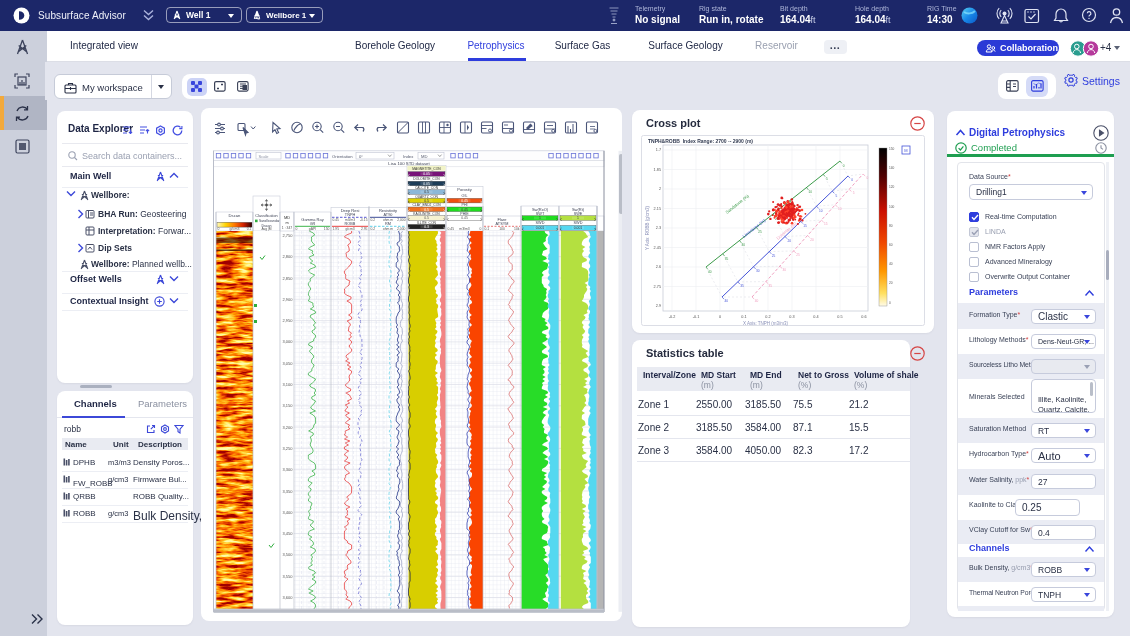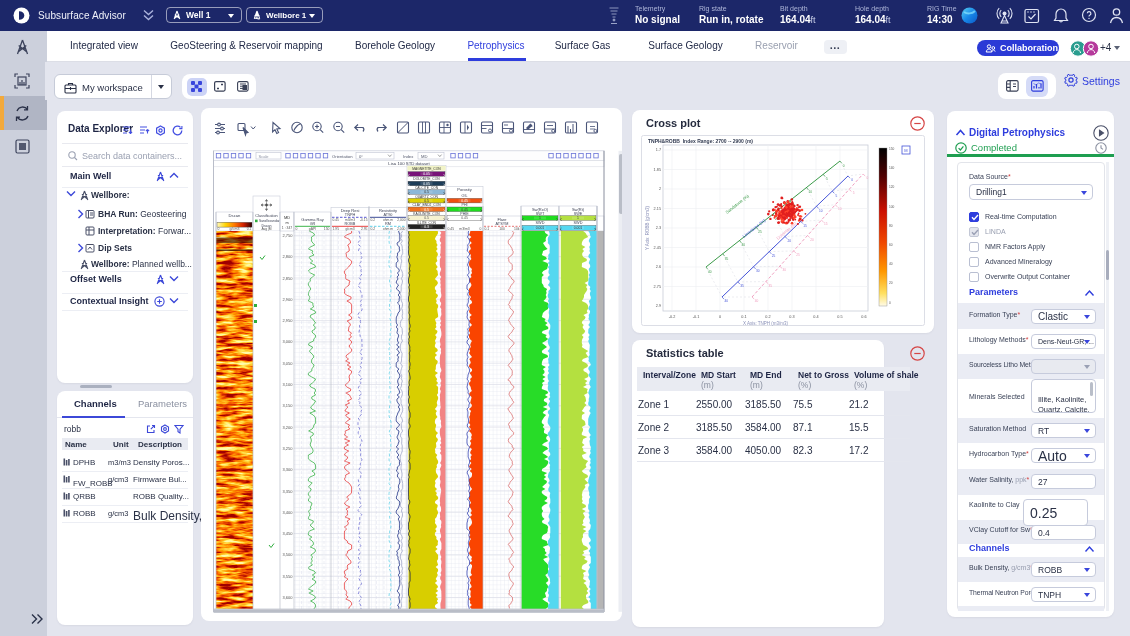--- a/index.html
+++ b/index.html
@@ -125,21 +125,20 @@
       <path d="M6.3 6.3a1.8 1.8 0 1 1 2.4 1.9c-.6.3-.7.7-.7 1.3"></path>
       <circle cx="8" cy="11.4" r="0.7" fill="#dfe3f2" stroke="none"></circle>
     </svg>
     <svg class="abs" style="left:1108px;top:6px" width="17" height="18" fill="none" stroke="#dfe3f2" stroke-width="1.3">
       <circle cx="8.5" cy="6" r="3.2"></circle>
       <path d="M2.5 17c.8-3.8 3-5.5 6-5.5s5.2 1.7 6 5.5"></path>
     </svg>
 </div>
 <div class="tabbar">
   <div class="tab" style="left:57px">Integrated view</div>
-  <div class="tab" style="left:199.5px">GeoSteering &amp; Reservoir mapping</div>
   <div class="tab" style="left:348px">Borehole Geology</div>
   <div class="tab" style="left:449px;color:#2e3ddd">Petrophysics</div>
   <div class="abs" style="left:421px;top:27px;width:58px;height:3px;background:#2e3ddd"></div>
   <div class="tab" style="left:535.5px">Surface Gas</div>
   <div class="tab" style="left:638.5px">Surface Geology</div>
   <div class="tab" style="left:729.5px;color:#9aa0b0">Reservoir</div>
   <div class="abs" style="left:776.6px;top:9px;width:23px;height:13.5px;background:#eef0f5;border-radius:4px;text-align:center;line-height:10px;color:#3a4157;font-size:11px;font-weight:bold;letter-spacing:0.5px">...</div>
   <div class="abs" style="left:930px;top:9px;width:82px;height:16px;background:#2b3ad6;border-radius:9px;display:flex;align-items:center">
     <svg style="margin-left:8px" width="11" height="11" fill="none" stroke="#fff" stroke-width="1">
         <circle cx="4" cy="3.5" r="1.7"></circle>
@@ -1196,21 +1195,21 @@
 <text x="257" y="136.0" font-size="3.2" fill="#555">60</text>
 <text x="257" y="155.2" font-size="3.2" fill="#555">40</text>
 <text x="257" y="174.4" font-size="3.2" fill="#555">20</text>
 <text x="257" y="193.6" font-size="3.2" fill="#555">0</text>
 <rect x="270" y="36" width="8" height="8" fill="none" stroke="#4453d8" stroke-width="0.8"></rect>
         <text x="274" y="42" font-size="4" fill="#4453d8" text-anchor="middle">M</text>
       </svg>
     </div>
 </div>
 
-<div class="card" style="left:632px;top:340px;width:252px;height:287px">
+<div class="card" style="left:632px;top:340px;width:278px;height:287px">
 <div class="abs" style="left:14px;top:7px;font-size:11px;font-weight:bold;color:#252b3e">Statistics table</div>
 <svg class="abs" style="left:278px;top:6px" width="15" height="15" fill="none" stroke="#d64545" stroke-width="1.2">
       <circle cx="7.5" cy="7.5" r="6.7"></circle>
       <path d="M4.3 7.5h6.4"></path>
     </svg>
 <div class="abs" style="left:5px;top:27px;width:273px;height:24px;background:#e9ebf2">
   <span class="abs" style="left:6px;top:3px;font-size:8.5px;font-weight:bold;color:#1e2544">Interval/Zone</span>
   <span class="abs" style="left:64px;top:3px;font-size:8.5px;font-weight:bold;color:#1e2544">MD Start</span>
       <span class="abs" style="left:64px;top:13px;font-size:8.5px;color:#8a90a0">(m)</span>
   <span class="abs" style="left:113px;top:3px;font-size:8.5px;font-weight:bold;color:#1e2544">MD End</span>
@@ -1299,26 +1298,26 @@
 <div class="abs lbl" style="left:22px;top:250px;font-size:6.8px;letter-spacing:-0.1px">Sourceless Litho Meth...</div>
 <div class="fld" style="left:84px;top:248px;width:65px;height:15px;background:#e8eaf0;font-size:8.5px"></div>
     <span class="caret" style="left:137px;top:254.0px;border-top-color:#9aa0b4"></span>
 <div class="abs lbl" style="left:22px;top:282px">Minerals Selected</div>
 <div class="fld" style="left:84px;top:268px;width:65px;height:34px;align-items:flex-start;padding-top:15px;padding-right:4px;font-size:7.5px;line-height:9.5px">Illite, Kaolinite,<br>Quartz, Calcite,<br>Dolomite,</div>
 <div class="abs" style="left:143px;top:271px;width:3px;height:14px;background:#b9bec9;border-radius:2px"></div>
 <div class="abs lbl" style="left:22px;top:314px">Saturation Method</div>
 <div class="fld" style="left:84px;top:312px;width:65px;height:15px;background:#fff;font-size:8.5px">RT</div>
     <span class="caret" style="left:137px;top:318.0px;border-top-color:#3a46dc"></span>
 <div class="abs lbl" style="left:22px;top:339px">Hydrocarbon Type<span class="red">*</span></div>
-<div class="fld" style="left:84px;top:337px;width:65px;height:15px;background:#fff;font-size:14px">Auto</div>
+<div class="fld" style="left:84px;top:337px;width:65px;height:15px;background:#fff;font-size:11px">Auto</div>
     <span class="caret" style="left:137px;top:343.0px;border-top-color:#3a46dc"></span>
 <div class="abs lbl" style="left:22px;top:365px">Water Salinity, <span class="gray">ppk</span><span class="red">*</span></div>
 <div class="fld" style="left:84px;top:363px;width:65px;height:15px;background:#fff;font-size:8.5px">27</div>
 <div class="abs lbl" style="left:22px;top:390px">Kaolinite to Clay</div>
-<div class="fld" style="left:76px;top:388px;width:65px;height:27px;background:#fff;font-size:14px">0.25</div>
+<div class="fld" style="left:68px;top:388px;width:65px;height:17px;background:#fff;font-size:10px">0.25</div>
 <div class="abs lbl" style="left:22px;top:415px">VClay Cutoff for Sw<span class="red">*</span></div>
 <div class="fld" style="left:84px;top:414px;width:65px;height:15px;background:#fff;font-size:8.5px">0.4</div>
 <div class="abs" style="left:22px;top:432px;font-size:9px;font-weight:bold;color:#2e3ddd">Channels</div>
 <svg class="abs" style="left:137px;top:434px" width="11" height="8" fill="none" stroke="#2e3ddd" stroke-width="1.4">
       <path d="M1.5 6.5L5.5 2 9.5 6.5"></path>
     </svg>
 <div class="abs lbl" style="left:22px;top:453px">Bulk Density, <span class="gray">g/cm3</span><span class="red">*</span></div>
 <div class="fld" style="left:84px;top:451px;width:65px;height:15px;background:#fff;font-size:8.5px">ROBB</div>
     <span class="caret" style="left:137px;top:457.0px;border-top-color:#3a46dc"></span>
 <div class="abs lbl" style="left:22px;top:478px;font-size:6.8px;letter-spacing:-0.1px">Thermal Neutron Poros...</div>

